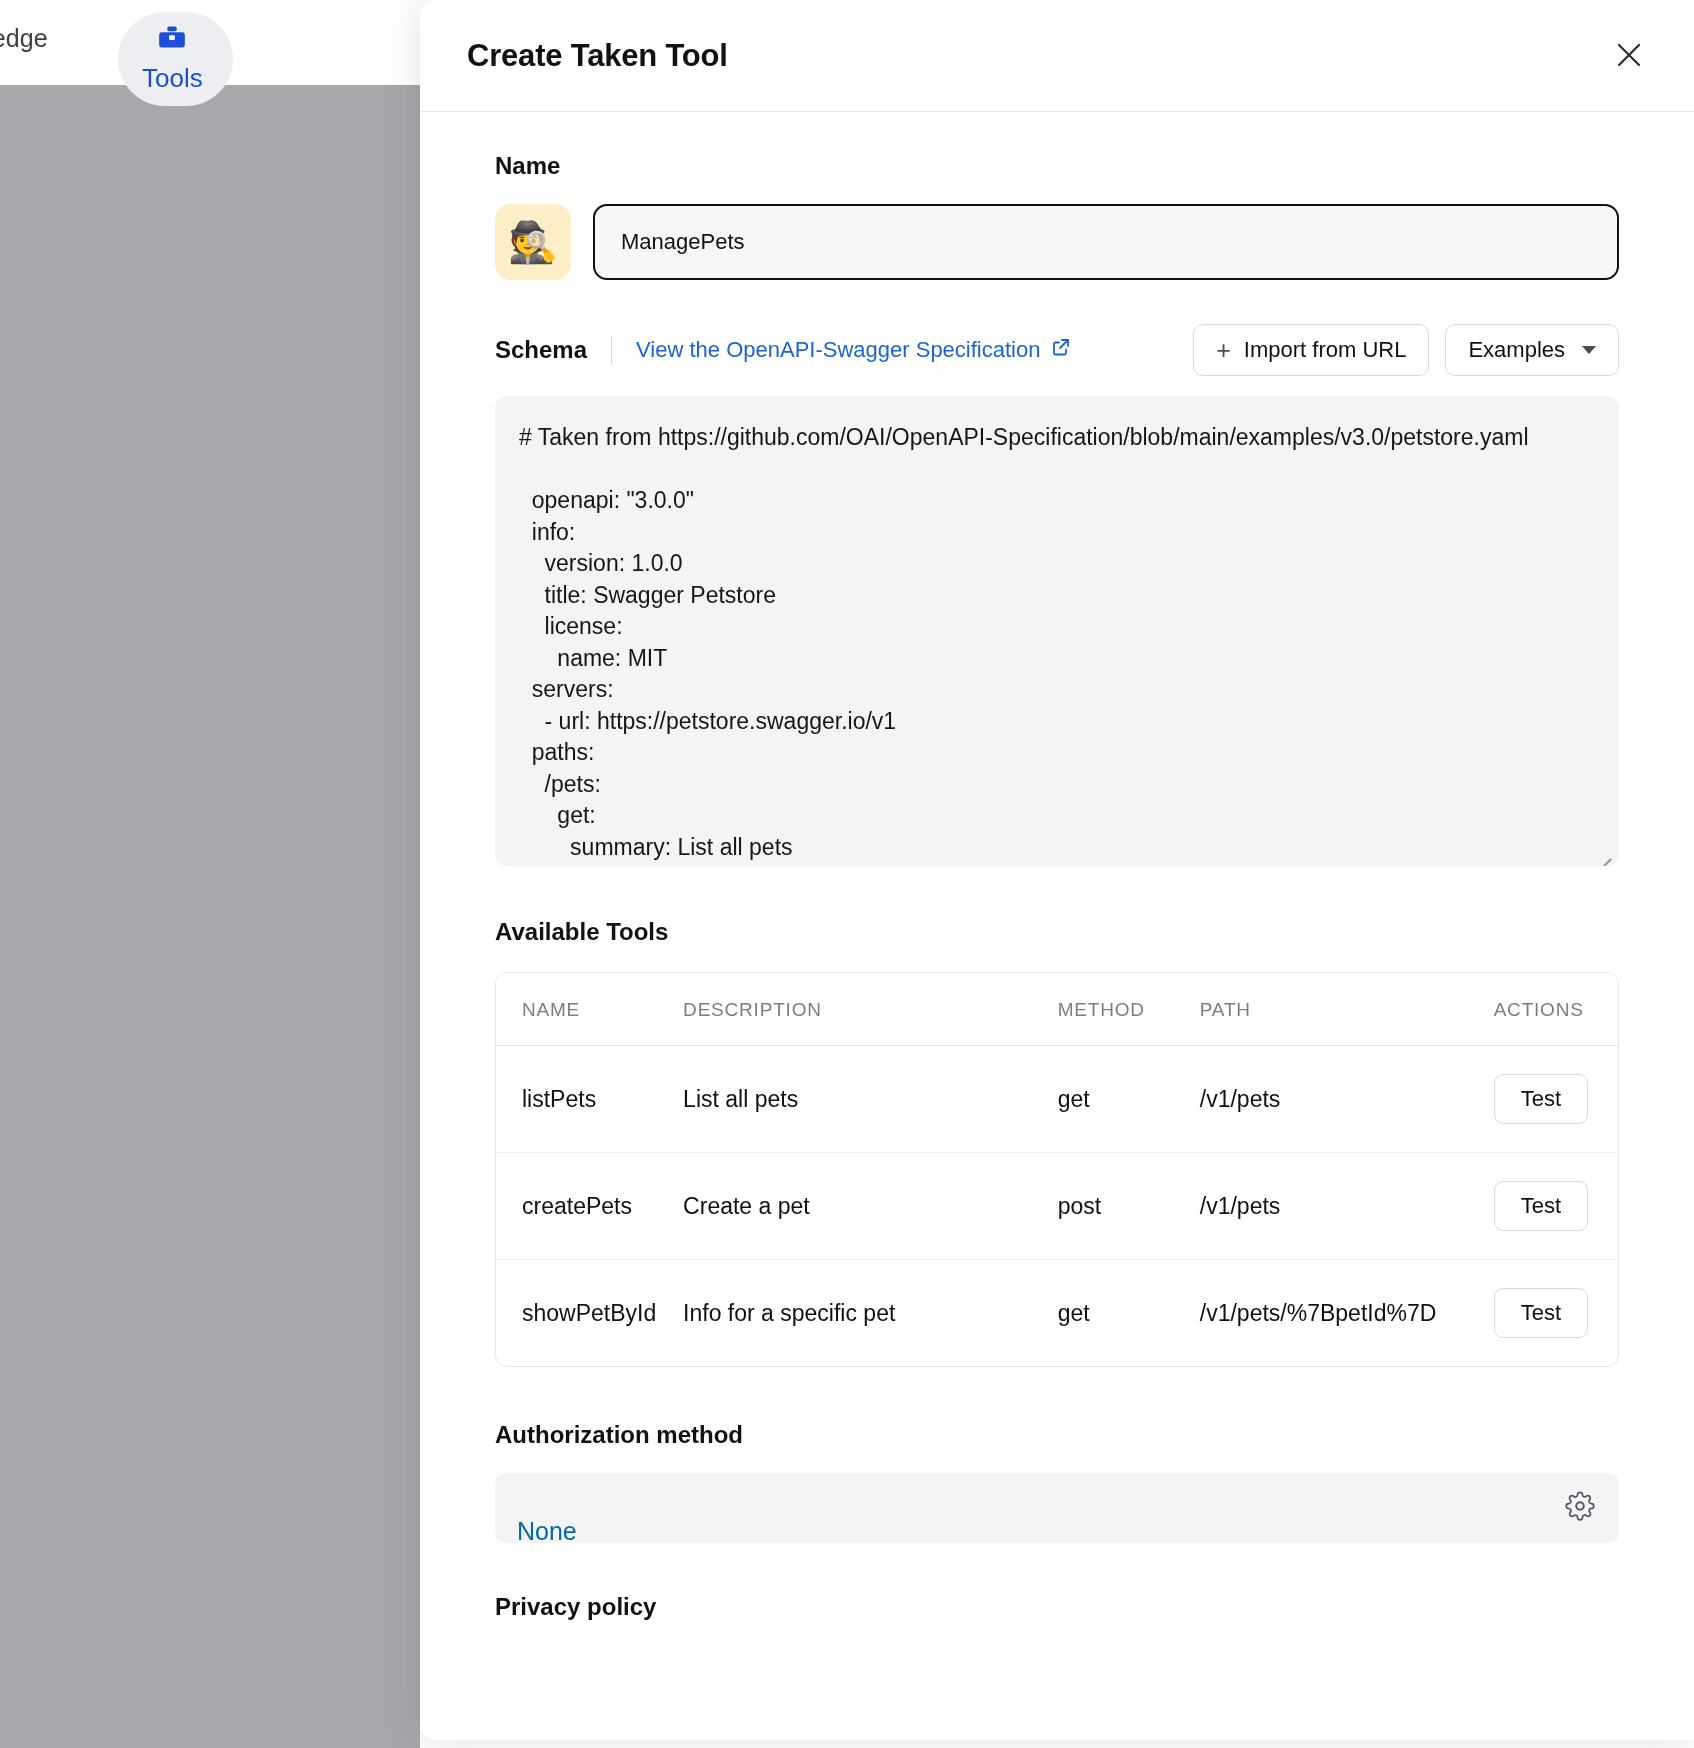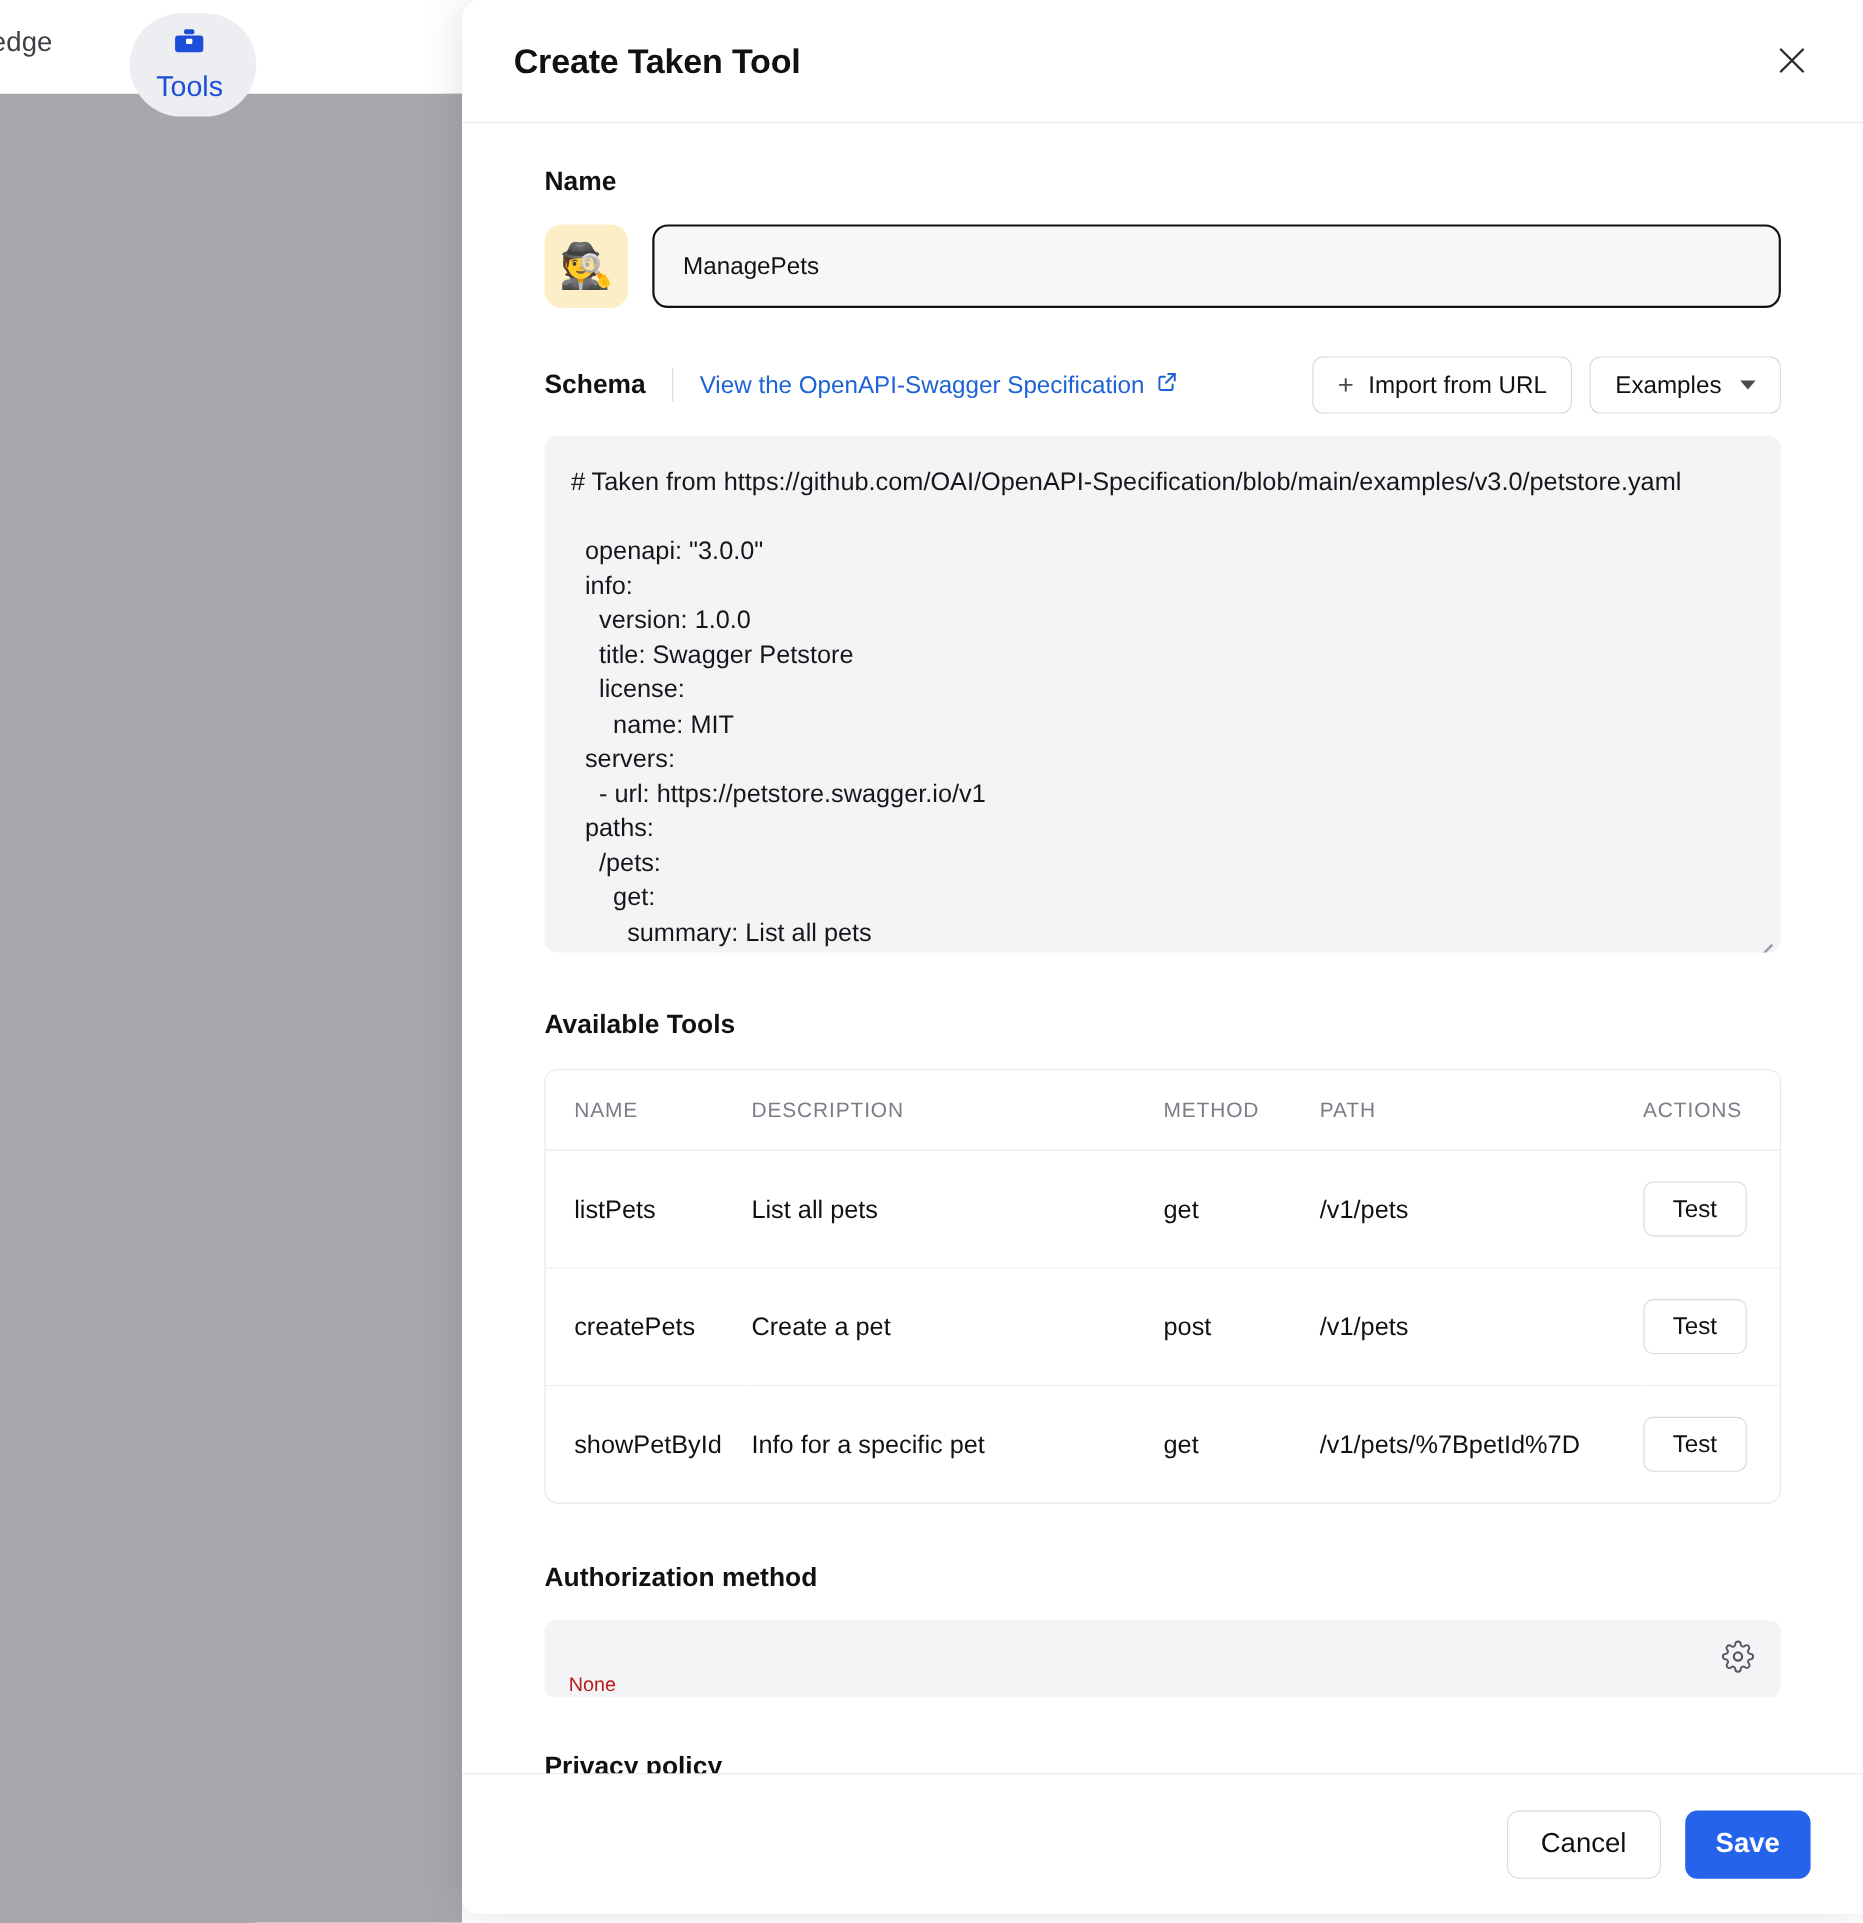--- a/index.html
+++ b/index.html
@@ -237,21 +237,21 @@
   
   .auth-title { margin-top: 54px; }
   .auth-field {
     margin-top: 24px;
     height: 70px;
     background: #f4f4f6;
     border-radius: 10px;
     display: flex; align-items: center;
     padding: 0 24px 0 22px;
   }
-  .auth-value { font-size: 18px; color: #b91c1c; margin-top: 47px; }
+  .auth-value { font-size: 25px; color: #0369a1; margin-top: 47px; }
   .gear { margin-left: auto; cursor: pointer; }
 
   .privacy-title { margin-top: 50px; }
 
   
   .modal-footer {
     flex: 0 0 auto;
     height: 128px;
     border-top: 1px solid #e8e8ec;
     display: flex; align-items: center; justify-content: flex-end;
@@ -417,19 +417,15 @@
             <circle cx="12" cy="12" r="3" stroke="#56565f" stroke-width="1.6"></circle>
             <path d="M19.4 15a1.6 1.6 0 0 0 .32 1.77l.06.06a2 2 0 1 1-2.83 2.83l-.06-.06A1.6 1.6 0 0 0 15 19.4a1.6 1.6 0 0 0-1 1.47V21a2 2 0 1 1-4 0v-.09A1.6 1.6 0 0 0 9 19.4a1.6 1.6 0 0 0-1.77.32l-.06.06a2 2 0 1 1-2.83-2.83l.06-.06A1.6 1.6 0 0 0 4.6 15a1.6 1.6 0 0 0-1.47-1H3a2 2 0 1 1 0-4h.09A1.6 1.6 0 0 0 4.6 9a1.6 1.6 0 0 0-.32-1.77l-.06-.06a2 2 0 1 1 2.83-2.83l.06.06A1.6 1.6 0 0 0 9 4.6a1.6 1.6 0 0 0 1-1.47V3a2 2 0 1 1 4 0v.09A1.6 1.6 0 0 0 15 4.6a1.6 1.6 0 0 0 1.77-.32l.06-.06a2 2 0 1 1 2.83 2.83l-.06.06A1.6 1.6 0 0 0 19.4 9v0a1.6 1.6 0 0 0 1.47 1H21a2 2 0 1 1 0 4h-.09a1.6 1.6 0 0 0-1.51 1z" stroke="#56565f" stroke-width="1.4"></path>
           </svg>
         </span>
       </div>
 
       <div class="section-label privacy-title">Privacy policy</div>
 
     </div>
 
-    <div class="modal-footer">
-      <button class="btn-cancel">Cancel</button>
-      <button class="btn-save">Save</button>
-    </div>
 
   </div>
 </div>
 
 </body></html>

